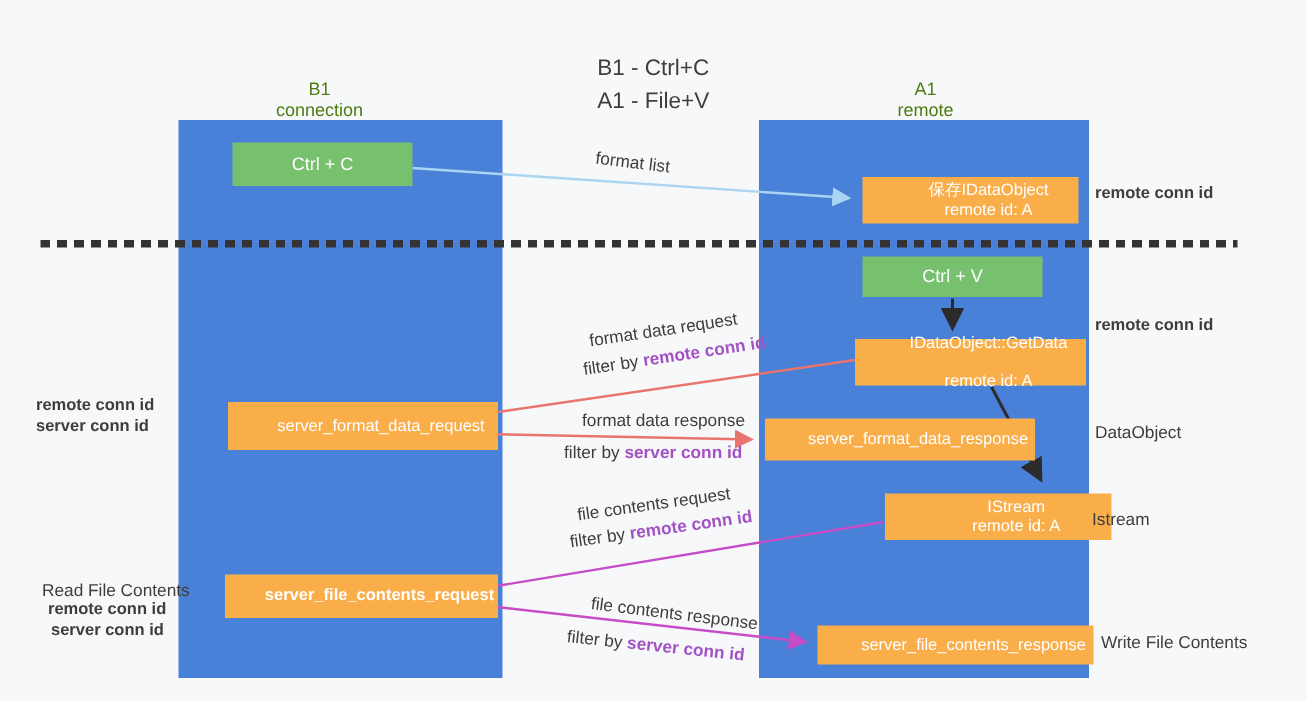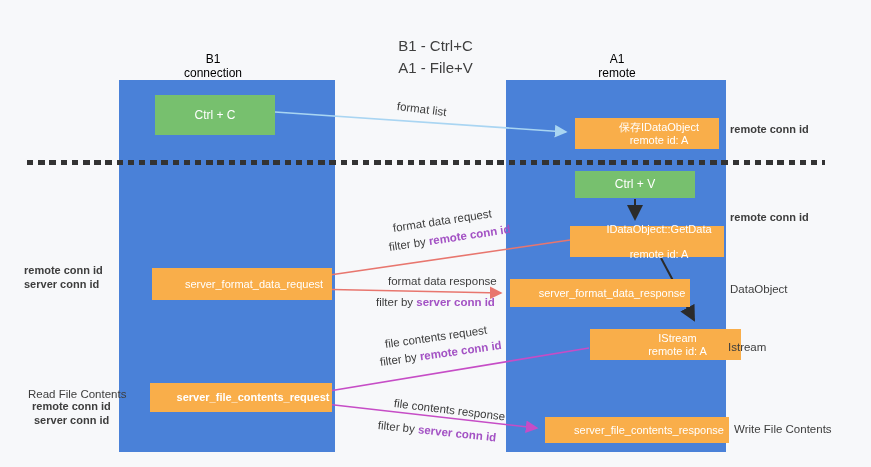--- a/index.html
+++ b/index.html
@@ -1,21 +1,21 @@
 <!DOCTYPE html>
 <html><head>
 <meta charset="utf-8">
 <style>
   html,body{margin:0;padding:0;}
   body{font-family:"Liberation Sans",sans-serif;background:#f7f8fa;}
   #canvas{position:relative;width:871px;height:467px;background:#f7f8fa;overflow:hidden;}
 
   .title{position:absolute;left:0;top:7px;width:871px;text-align:center;
          font-size:15px;line-height:22px;color:#3f3f3f;margin-top:28px;}
-  .lane-header{position:absolute;text-align:center;font-size:12px;line-height:14px;color:#000000;}
+  .lane-header{position:absolute;text-align:center;font-size:12px;line-height:14px;color:#4d7c0f;}
   .lane{position:absolute;background:#4a81d8;}
 
   .node{position:absolute;display:flex;flex-direction:column;align-items:center;justify-content:center;
         color:#ffffff;font-size:11px;line-height:13px;text-align:center;}
   .node.green{background:#77c06e;font-size:12px;}
   .node.orange{background:#f9ae4a;padding-left:24px;}
 
   .dashline{position:absolute;left:27px;top:160px;width:798px;height:5px;
             background:repeating-linear-gradient(90deg,#333333 0 6.5px,transparent 6.5px 11.2px);}
 
@@ -68,21 +68,21 @@
     </defs>
     <line x1="275" y1="112" x2="566" y2="132" stroke="#a9d5f2" stroke-width="1.6" marker-end="url(#m-blue)"></line>
     <line x1="635" y1="199" x2="635" y2="219" stroke="#2b2b2b" stroke-width="2" marker-end="url(#m-black)"></line>
     <line x1="661" y1="258" x2="694" y2="320" stroke="#2b2b2b" stroke-width="2" marker-end="url(#m-black)"></line>
     <line x1="570" y1="240" x2="316" y2="277" stroke="#e8766e" stroke-width="1.6" marker-end="url(#m-salmon)"></line>
     <line x1="308" y1="289" x2="501" y2="293" stroke="#e8766e" stroke-width="1.6" marker-end="url(#m-salmon)"></line>
     <line x1="589" y1="348" x2="317" y2="393" stroke="#c64dc6" stroke-width="1.6" marker-end="url(#m-magenta)"></line>
     <line x1="308" y1="402" x2="537" y2="428" stroke="#c64dc6" stroke-width="1.6" marker-end="url(#m-magenta)"></line>
   </svg>
 
-  <div class="node green" style="left:155px;top:95px;width:120px;height:40px;">
+  <div class="node green" style="left:155px;top:95px;width:120px;height:29px;">
     <div>Ctrl + C</div>
   </div>
 
   <div class="node orange" style="left:575px;top:118px;width:120px;height:31px;">
     <div>保存IDataObject</div>
     <div>remote id: A</div>
   </div>
 
   <div class="node green" style="left:575px;top:171px;width:120px;height:27px;">
     <div>Ctrl + V</div>

